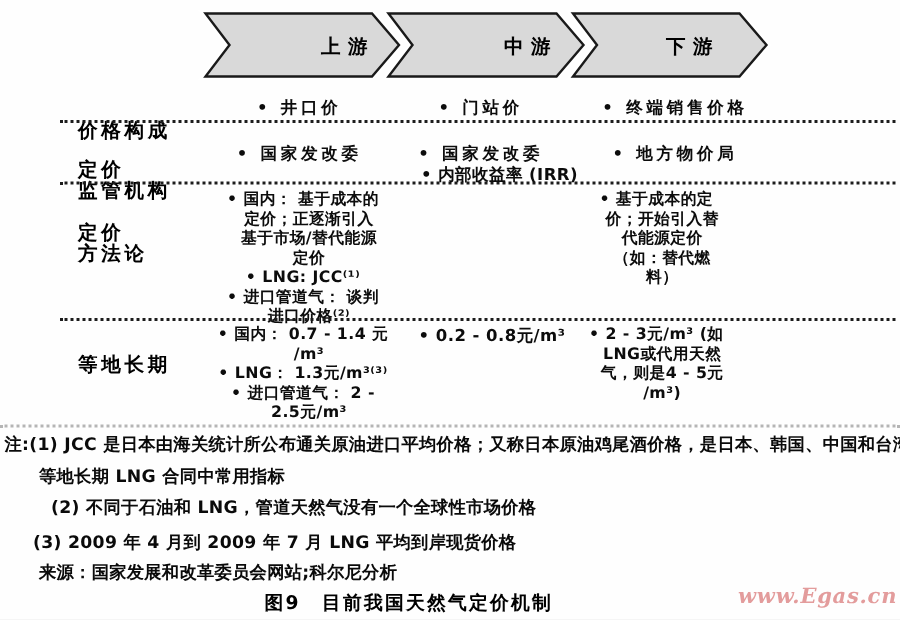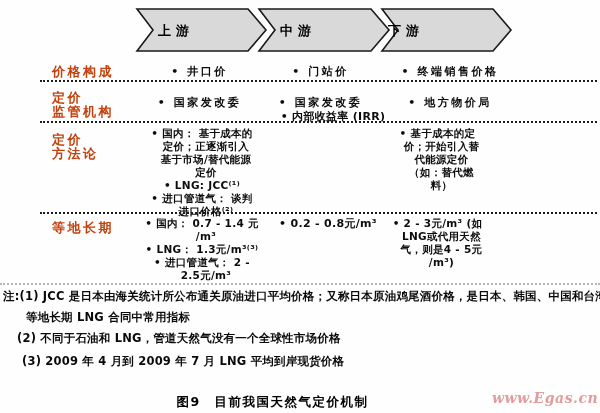--- a/index.html
+++ b/index.html
@@ -4,31 +4,31 @@
 <style>
   html,body{margin:0;padding:0;background:#eee;}
   #page{
     position:relative;width:600px;height:413px;background:#fefefe;
     font-family:"DejaVu Sans","Liberation Sans",sans-serif;
     color:#111;overflow:hidden;
   }
   .abs{position:absolute;}
   
   .stage-label{
-    top:22px;width:92px;text-align:left;
+    top:22px;width:92px;text-align:right;
     font-size:13px;font-weight:bold;letter-spacing:5px;color:#000;
   }
   
   .dotline{height:0;border-top:2px dotted #1c1c1c;}
   .dotline.light{border-top:2px dotted #b5b5b5;}
   
   .row-label{
     left:52px;width:92px;
     font-size:13px;font-weight:bold;letter-spacing:2.5px;
-    white-space:pre-line;line-height:14px;color:#c2410c;
+    white-space:pre-line;line-height:14px;color:#000000;margin-top:16px;
   }
   
   .cell{
     font-weight:bold;white-space:pre-wrap;color:#0c0c0c;
     font-size:10.5px;line-height:13px;letter-spacing:0.3px;text-align:center;
   }
   .cell.sp{font-size:11px;letter-spacing:2.5px;}
   
   .note-line{
     font-size:11.5px;font-weight:bold;color:#0a0a0a;letter-spacing:0.2px;
@@ -102,19 +102,20 @@
   2.5元/m³</div>
   <div class="abs cell" style="left:263px;top:217px;width:130px;font-size:11px">• 0.2 - 0.8元/m³</div>
   <div class="abs cell" style="left:385px;top:217px;width:105px">• 2 - 3元/m³ (如
   LNG或代用天然
   气，则是4 - 5元
   /m³)</div>
   <div class="abs dotline light" style="left:0px;top:283px;width:600px"></div>
 
   <div class="abs note-line" style="left:3px;top:289px">注:(1) JCC 是日本由海关统计所公布通关原油进口平均价格；又称日本原油鸡尾酒价格，是日本、韩国、中国和台湾</div>
   <div class="abs note-line" style="left:26px;top:310px">等地长期 LNG 合同中常用指标</div>
-  <div class="abs note-line" style="left:17px;top:331px">(2) 不同于石油和 LNG，管道天然气没有一个全球性市场价格</div>
+  <div class="abs note-line" style="left:34px;top:331px">(2) 不同于石油和 LNG，管道天然气没有一个全球性市场价格</div>
   <div class="abs note-line" style="left:22px;top:354px">(3) 2009 年 4 月到 2009 年 7 月 LNG 平均到岸现货价格</div>
+  <div class="abs note-line" style="left:26px;top:374px">来源：国家发展和改革委员会网站;科尔尼分析</div>
 
   <div class="abs caption">图9　目前我国天然气定价机制</div>
   <div class="abs watermark" style="color: rgb(227, 156, 156);">www.Egas.cn</div>
 
 </div>
 
 </body></html>

